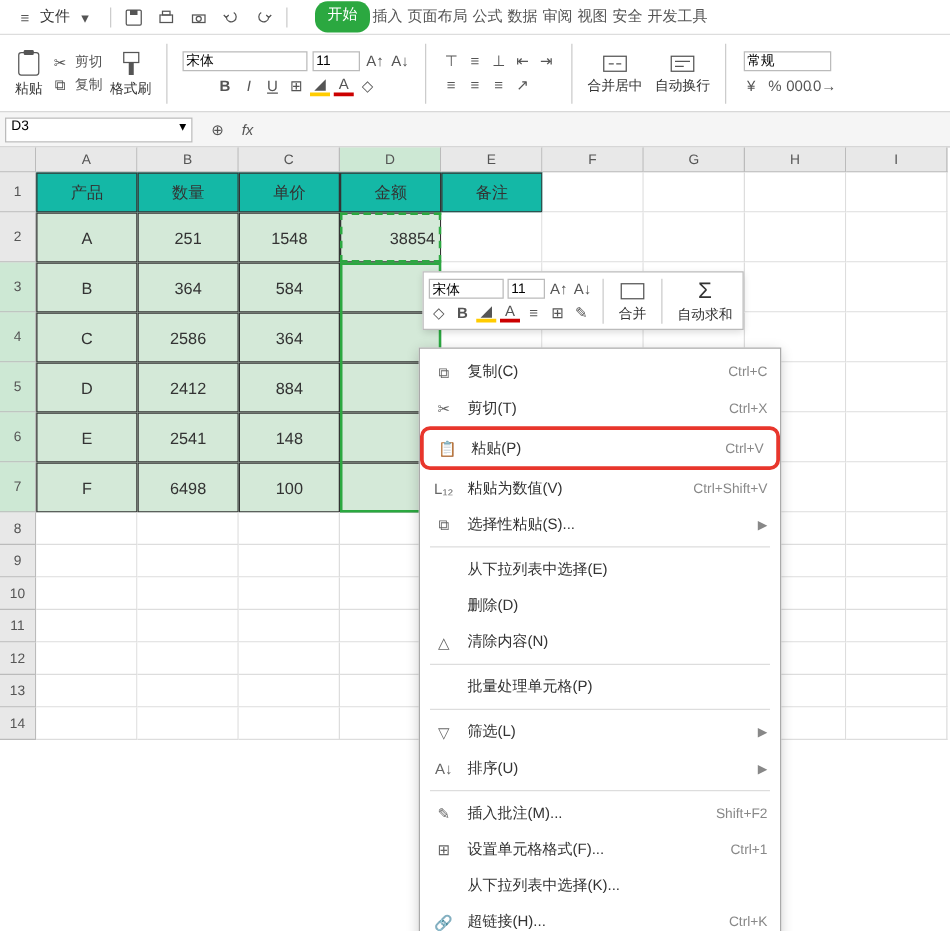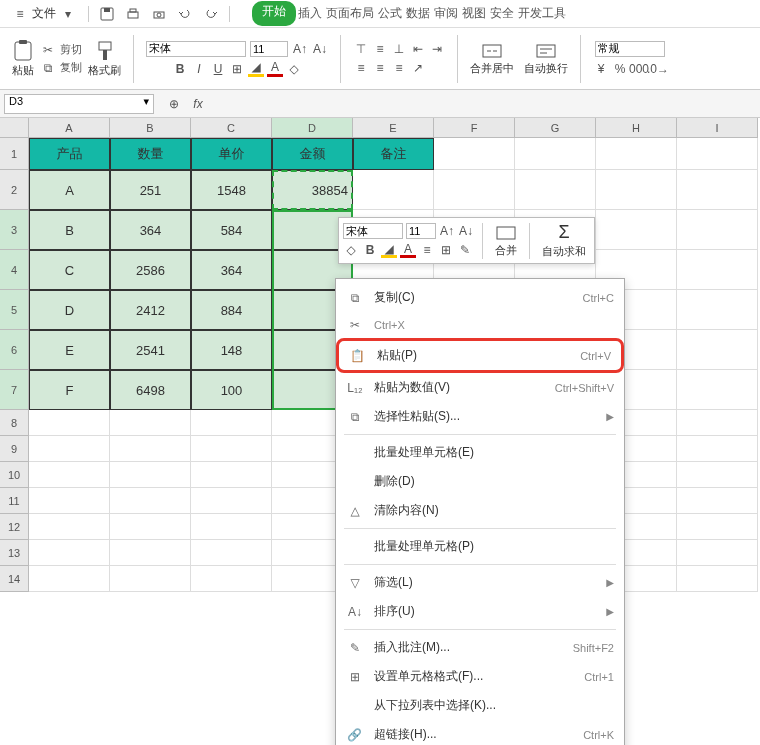--- a/index.html
+++ b/index.html
@@ -573,20 +573,21 @@
 </div>
 
 <div class="context-menu" style="left:335px;top:278px;" id="ctx-menu">
     <div class="ctx-item">
       <span class="ctx-ico">⧉</span>
       <span class="ctx-label">复制(C)</span>
       <span class="ctx-short">Ctrl+C</span>
     </div>
     <div class="ctx-item">
       <span class="ctx-ico">✂</span>
+      <span class="ctx-label">剪切(T)</span>
       <span class="ctx-short">Ctrl+X</span>
     </div>
     <div class="ctx-item highlight-red">
       <span class="ctx-ico">📋</span>
       <span class="ctx-label">粘贴(P)</span>
       <span class="ctx-short">Ctrl+V</span>
     </div>
     <div class="ctx-item">
       <span class="ctx-ico">L₁₂</span>
       <span class="ctx-label">粘贴为数值(V)</span>
@@ -594,21 +595,21 @@
     </div>
     <div class="ctx-item">
       <span class="ctx-ico">⧉</span>
       <span class="ctx-label">选择性粘贴(S)...</span>
       <span class="ctx-short"></span>
       <span class="ctx-arrow">▶</span>
     </div>
     <div class="ctx-sep"></div>
     <div class="ctx-item">
       <span class="ctx-ico"></span>
-      <span class="ctx-label">批量处理单元格(E)</span>
+      <span class="ctx-label">从下拉列表中选择(E)</span>
       <span class="ctx-short"></span>
     </div>
     <div class="ctx-item">
       <span class="ctx-ico"></span>
       <span class="ctx-label">删除(D)</span>
       <span class="ctx-short"></span>
     </div>
     <div class="ctx-item">
       <span class="ctx-ico">△</span>
       <span class="ctx-label">清除内容(N)</span>

